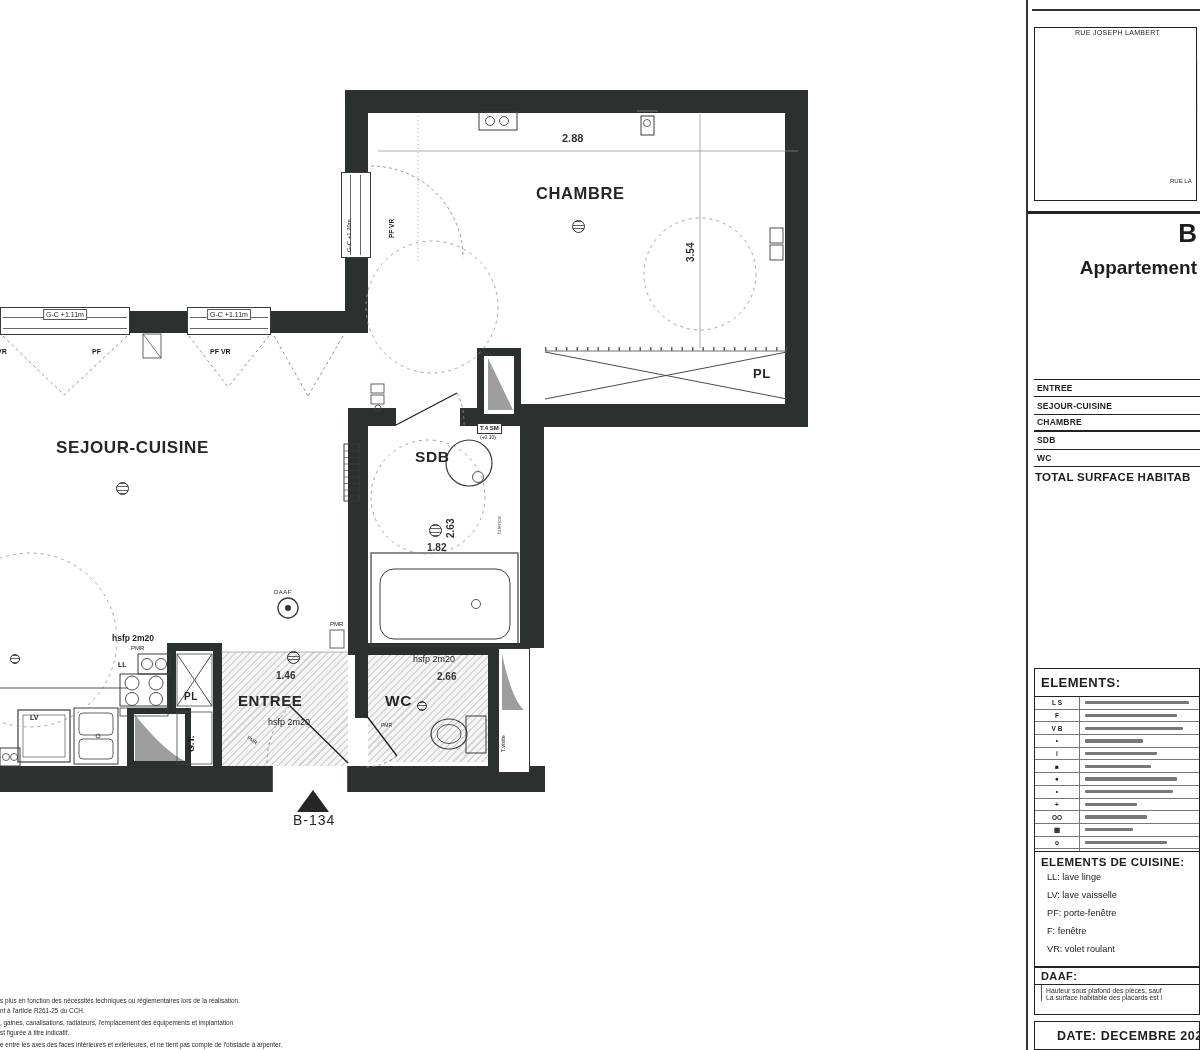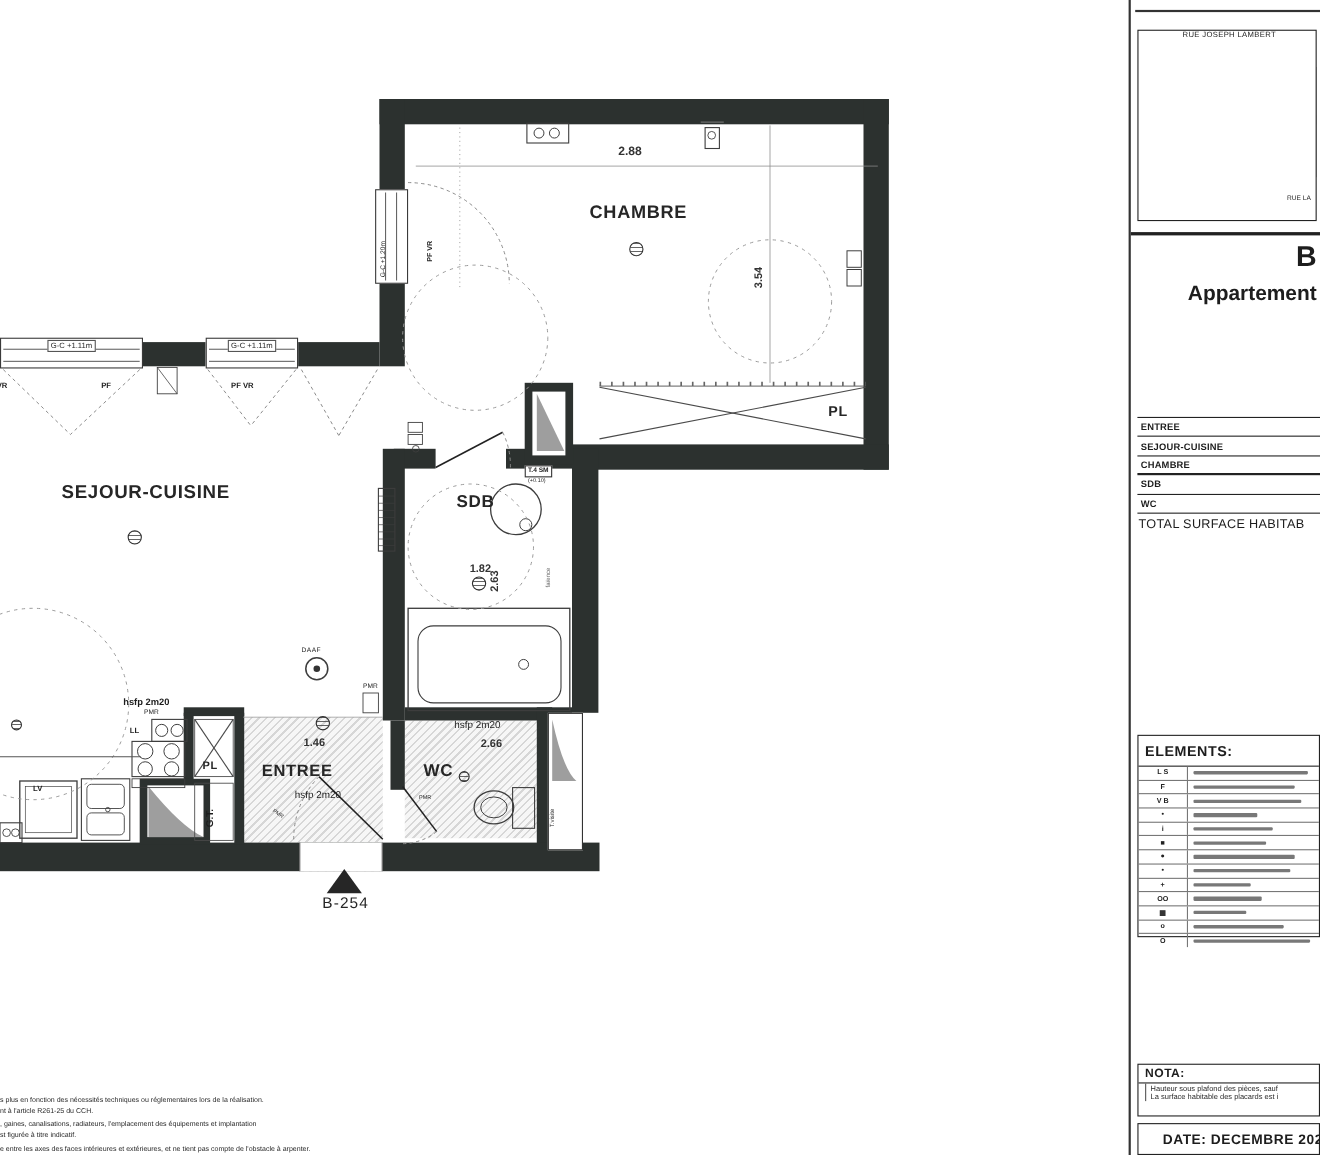--- a/index.html
+++ b/index.html
@@ -214,21 +214,21 @@
   <div class="t room" style="left:415px;top:448px;font-size:15.5px;">SDB</div>
   <div class="t room" style="left:238px;top:692px;font-size:15px;">ENTREE</div>
   <div class="t room" style="left:385px;top:692px;font-size:15.5px;">WC</div>
   <div class="t room" style="left:753px;top:366px;font-size:13px;">PL</div>
   <div class="t room" style="left:184px;top:691px;font-size:10px;">PL</div>
   <div class="rot" style="left:186px;top:752px;font-size:9px;font-weight:bold;">G.T.</div>
   <div class="rot" style="left:500px;top:752px;font-size:5.5px;">T.visite</div>
 
   <div class="t dim" style="left:562px;top:132px;font-size:11px;">2.88</div>
   <div class="rot dim" style="left:685px;top:262px;font-size:10px;">3.54</div>
-  <div class="t dim" style="left:427px;top:512px;font-size:10px;">1.82</div>
+  <div class="t dim" style="left:427px;top:542px;font-size:10px;">1.82</div>
   <div class="rot dim" style="left:445px;top:538px;font-size:10px;">2.63</div>
   <div class="t dim" style="left:276px;top:670px;font-size:10px;">1.46</div>
   <div class="t dim" style="left:437px;top:671px;font-size:10px;">2.66</div>
 
   <div class="t" style="left:112px;top:633px;font-size:8.5px;font-weight:bold;">hsfp 2m20</div>
   <div class="t" style="left:268px;top:717px;font-size:9px;">hsfp 2m20</div>
   <div class="t" style="left:413px;top:654px;font-size:9px;">hsfp 2m20</div>
   <div class="t" style="left:131px;top:645px;font-size:6px;">PMR</div>
   <div class="t" style="left:330px;top:621px;font-size:6px;">PMR</div>
   <div class="t" style="left:381px;top:722px;font-size:5px;">PMR</div>
@@ -236,21 +236,21 @@
   <div class="t" style="left:274px;top:589px;font-size:6px;letter-spacing:.5px;">DAAF</div>
   <div class="t" style="left:118px;top:661px;font-size:7px;font-weight:bold;">LL</div>
   <div class="t" style="left:30px;top:714px;font-size:7px;font-weight:bold;">LV</div>
   <div class="t" style="left:-3px;top:348px;font-size:7px;font-weight:bold;">VR</div>
   <div class="t" style="left:92px;top:348px;font-size:7px;font-weight:bold;">PF</div>
   <div class="t" style="left:210px;top:348px;font-size:7px;font-weight:bold;">PF VR</div>
   <div class="rot" style="left:388px;top:238px;font-size:6.5px;font-weight:bold;">PF VR</div>
   <div class="t" style="left:477px;top:423px;font-size:6px;border:1px solid #333;background:#fff;padding:0 2px;line-height:9px;font-weight:bold;">T.4 SM</div>
   <div class="t" style="left:480px;top:434px;font-size:5px;">(+0.10)</div>
   <div class="rot" style="left:496px;top:534px;font-size:5.5px;color:#666;">faïence</div>
-  <div class="t" style="left:293px;top:812px;font-size:14px;letter-spacing:1px;color:#262626;">B-254</div>
+  <div class="t" style="left:293px;top:812px;font-size:14px;letter-spacing:1px;color:#262626;">B-134</div>
 
   <div class="fine" style="left:0;top:997px;">s plus en fonction des nécessités techniques ou réglementaires lors de la réalisation.</div>
   <div class="fine" style="left:0;top:1007px;">nt à l'article R261-25 du CCH.</div>
   <div class="fine" style="left:0;top:1019px;">, gaines, canalisations, radiateurs, l'emplacement des équipements et implantation</div>
   <div class="fine" style="left:0;top:1029px;">st figurée à titre indicatif.</div>
   <div class="fine" style="left:0;top:1041px;">e entre les axes des faces intérieures et extérieures, et ne tient pas compte de l'obstacle à arpenter.</div>
 
   <div style="position:absolute;left:1026px;top:0;width:1.5px;height:1050px;background:#333;"></div>
   <div style="position:absolute;left:1032px;top:9px;width:168px;height:2px;background:#333;"></div>
 
@@ -272,21 +272,21 @@
     </div>
   <div class="trow" style="top:414.8px;border-bottom-width:2px;">
       <span>CHAMBRE</span>
     </div>
   <div class="trow" style="top:432.2px;">
       <span>SDB</span>
     </div>
   <div class="trow" style="top:449.6px;">
       <span>WC</span>
     </div>
-  <div class="t" style="left:1035px;top:471px;font-size:11.5px;font-weight:normal;letter-spacing:.3px;">TOTAL SURFACE HABITAB</div>
+  <div class="t" style="left:1035px;top:471px;font-size:11.5px;font-weight:bold;letter-spacing:.3px;">TOTAL SURFACE HABITAB</div>
 
   <div class="sbox" style="left:1034px;top:668px;width:166px;height:184px;">
     <div style="height:27px;border-bottom:1px solid #222;display:flex;align-items:center;padding-left:6px;font-size:13px;font-weight:bold;letter-spacing:.5px;">ELEMENTS:</div>
     <div class="lrow">
         <span class="lsym">L S</span>
         <span class="lbar" style="width:104px;"></span>
       </div>
     <div class="lrow">
         <span class="lsym">F</span>
         <span class="lbar" style="width:92px;"></span>
@@ -330,23 +330,31 @@
     <div class="lrow">
         <span class="lsym">o</span>
         <span class="lbar" style="width:82px;"></span>
       </div>
     <div class="lrow" style="border-bottom:none;">
         <span class="lsym">O</span>
         <span class="lbar" style="width:106px;"></span>
       </div>
   </div>
 
+  <div class="sbox" style="left:1034px;top:851px;width:166px;height:116px;padding:4px 0 0 6px;">
+    <div style="font-size:11.5px;font-weight:bold;letter-spacing:.4px;margin-bottom:4px;">ELEMENTS DE CUISINE:</div>
+    <div class="cutline">LL: lave linge</div>
+    <div class="cutline">LV: lave vaisselle</div>
+    <div class="cutline">PF: porte-fenêtre</div>
+    <div class="cutline">F: fenêtre</div>
+    <div class="cutline">VR: volet roulant</div>
+  </div>
 
   <div class="sbox" style="left:1034px;top:967px;width:166px;height:48px;">
-    <div style="font-size:11px;font-weight:bold;border-bottom:1px solid #222;padding:2px 0 2px 6px;letter-spacing:.4px;">NOTA:</div>
+    <div style="font-size:11px;font-weight:bold;border-bottom:1px solid #222;padding:2px 0 2px 6px;letter-spacing:.4px;">DAAF:</div>
     <div style="border-left:1px solid #555;margin-left:6px;padding:2px 0 0 4px;">
       <div style="font-size:6.8px;color:#2a2a2a;white-space:nowrap;">Hauteur sous plafond des pièces, sauf</div>
       <div style="font-size:6.8px;color:#2a2a2a;white-space:nowrap;">La surface habitable des placards est i</div>
     </div>
   </div>
 
   <div class="sbox" style="left:1034px;top:1021px;width:166px;height:29px;display:flex;align-items:center;">
     <span style="font-size:12.5px;font-weight:bold;letter-spacing:.5px;padding-left:22px;white-space:nowrap;">DATE: DECEMBRE 2020</span>
   </div>
 

